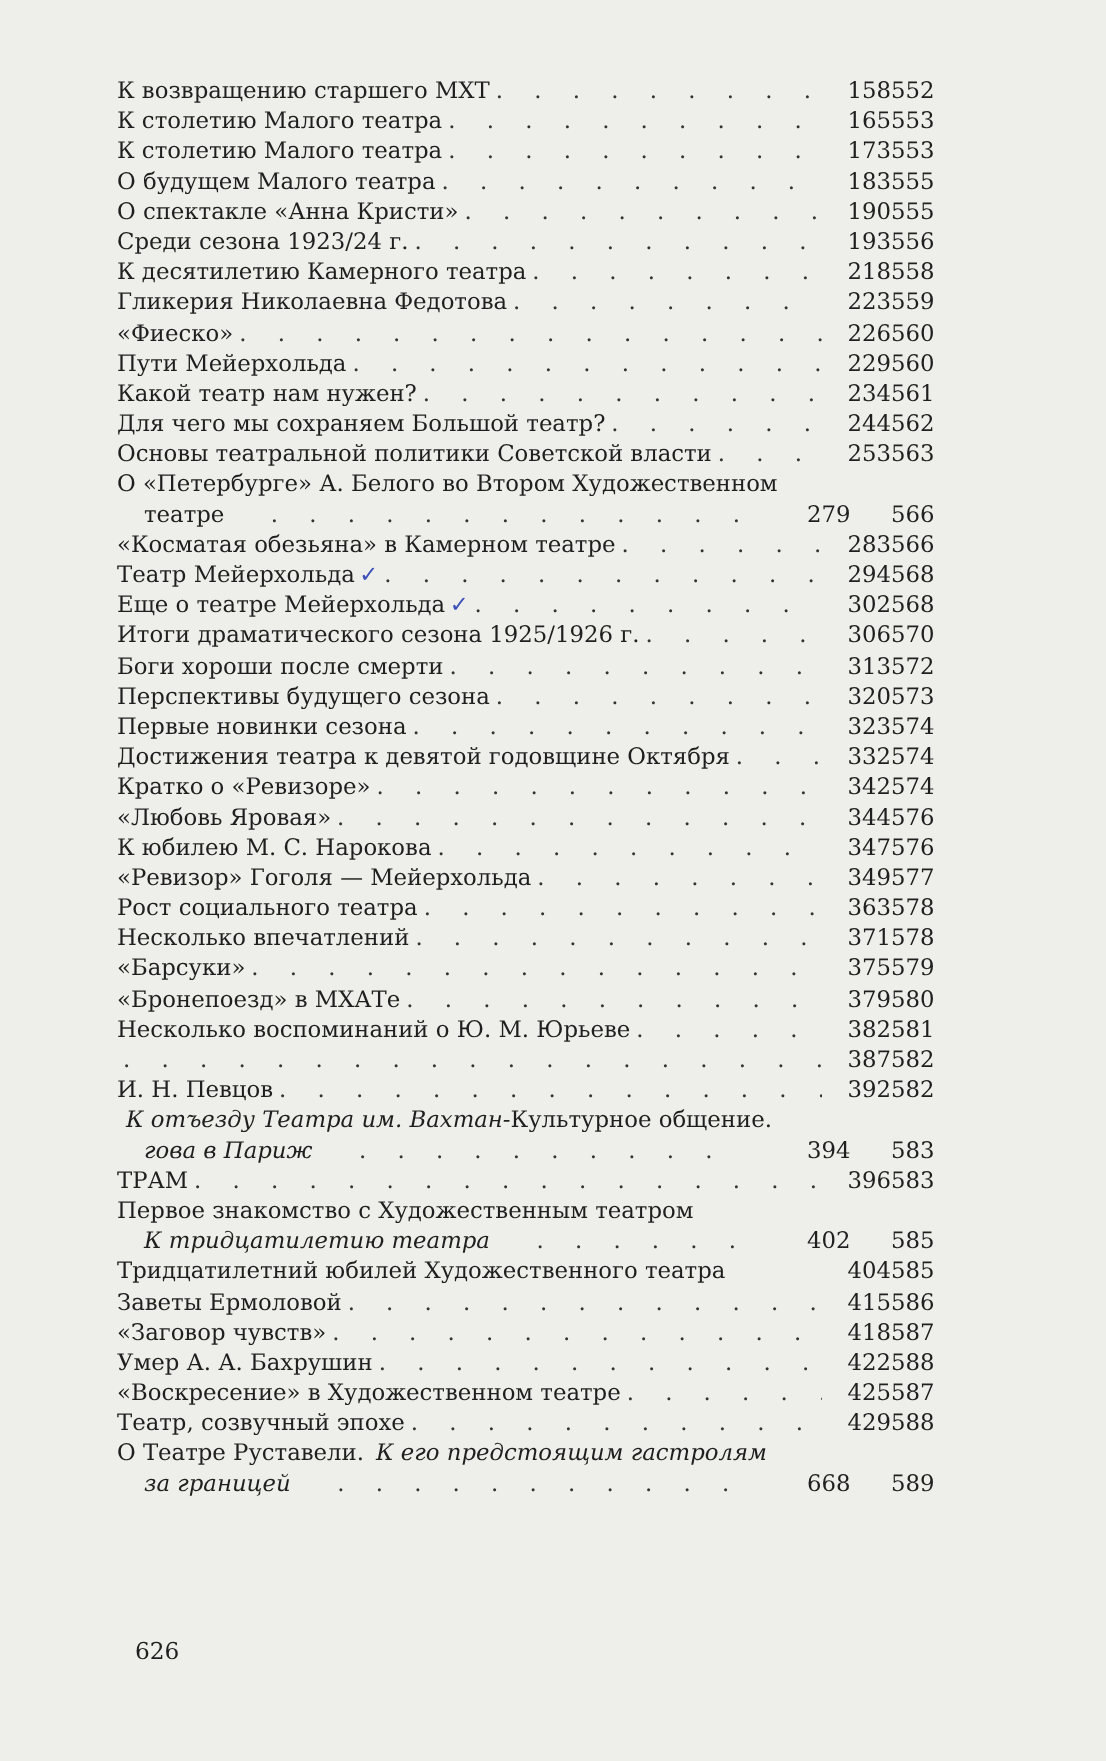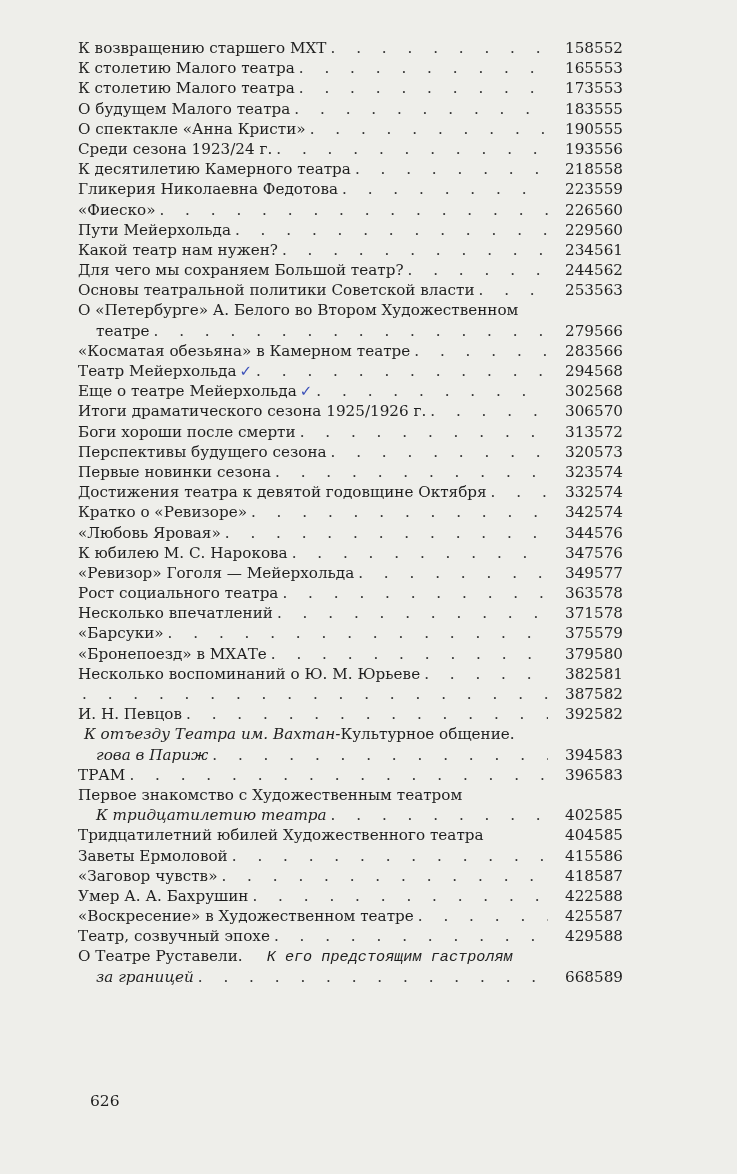--- a/index.html
+++ b/index.html
@@ -6,36 +6,36 @@
   body {
     width: 737px; height: 1174px;
     background: #eeeeea;
     font-family: "DejaVu Serif", "Liberation Serif", serif;
     color: #1f1f1f;
     position: relative;
     overflow: hidden;
   }
   .page {
     position: absolute;
-    left: 78px; top: 38px;
+    left: 78px; top: 50px;
     width: 570px;
   }
   .entry {
     position: relative;
     font-size: 15.2px;
     line-height: 20.2px;
   }
   .line {
     display: flex;
     align-items: baseline;
     height: 20.2px;
     white-space: nowrap;
   }
   .title { flex: 0 0 auto; }
-  .cont { padding-left: 18px; }
+  .cont { padding-left: 18px; gap: 27px; }
   .it { font-style: italic; }
   .dots {
     flex: 1 1 auto;
     overflow: hidden;
     margin: 0 6px 0 4px;
     letter-spacing: 8px;
     color: #333;
   }
   .dots::before {
     content: ". . . . . . . . . . . . . . . . . . . . . . . . . . . . . . . . . . . . . . . . . . . . . . . . . . . . . . . . . . . .";
@@ -398,21 +398,21 @@
       <div class="line">
         <span class="title">Театр, созвучный эпохе</span>
         <span class="dots"></span>
         <span class="p1">429</span>
         <span class="p2">588</span>
       </div>
     </div>
     <div class="entry">
       <div class="line">
         <span class="title">О Театре Руставели.</span>
-        <span class="title it" style="margin-left: 24px; font-family: Liberation Mono, monospace;">К его предстоящим гастролям</span>
+        <span class="title it" style="margin-left: 8px;">К его предстоящим гастролям</span>
       </div>
       <div class="line cont">
         <span class="title it">за границей</span>
         <span class="dots"></span>
         <span class="p1">668</span>
         <span class="p2">589</span>
       </div>
     </div>
   </div>
 <div class="pagenum">626</div>

